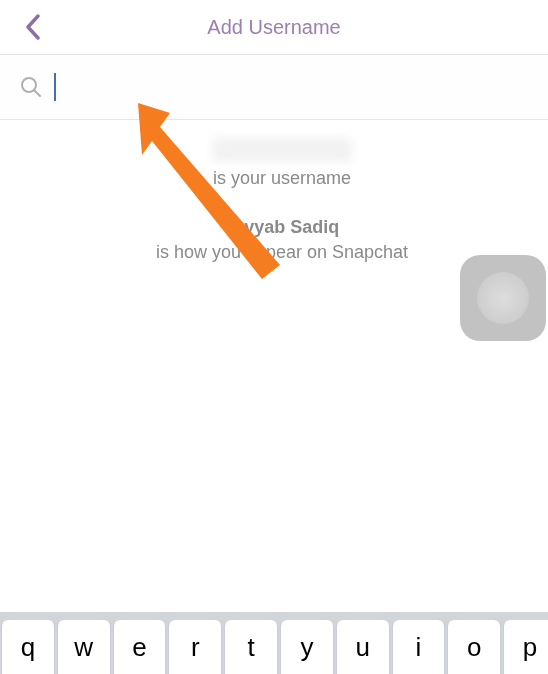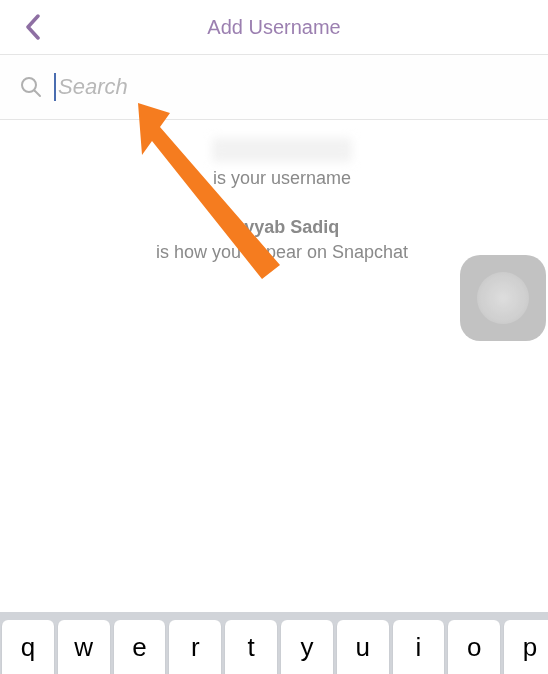--- a/index.html
+++ b/index.html
@@ -171,21 +171,20 @@
 </div>
 
 <div class="search-bar">
   <span class="search-icon">
     <svg width="22" height="22" viewBox="0 0 22 22" fill="none">
       <circle cx="9" cy="9" r="7" stroke="currentColor" stroke-width="2"></circle>
       <line x1="14.5" y1="14.5" x2="20" y2="20" stroke="currentColor" stroke-width="2" stroke-linecap="round"></line>
     </svg>
   </span>
   <div class="cursor"></div>
-  <input class="search-input" type="text" placeholder="Search" style="">
 </div>
 
 <div class="content">
   <div class="blurred-name"></div>
   <div class="username-line">is your username</div>
   <div class="display-name">Tayyab Sadiq</div>
   <div class="appear-line">is how you appear on Snapchat</div>
 </div>
 
 <svg class="arrow-annotation" width="170" height="200" viewBox="0 0 170 200">

